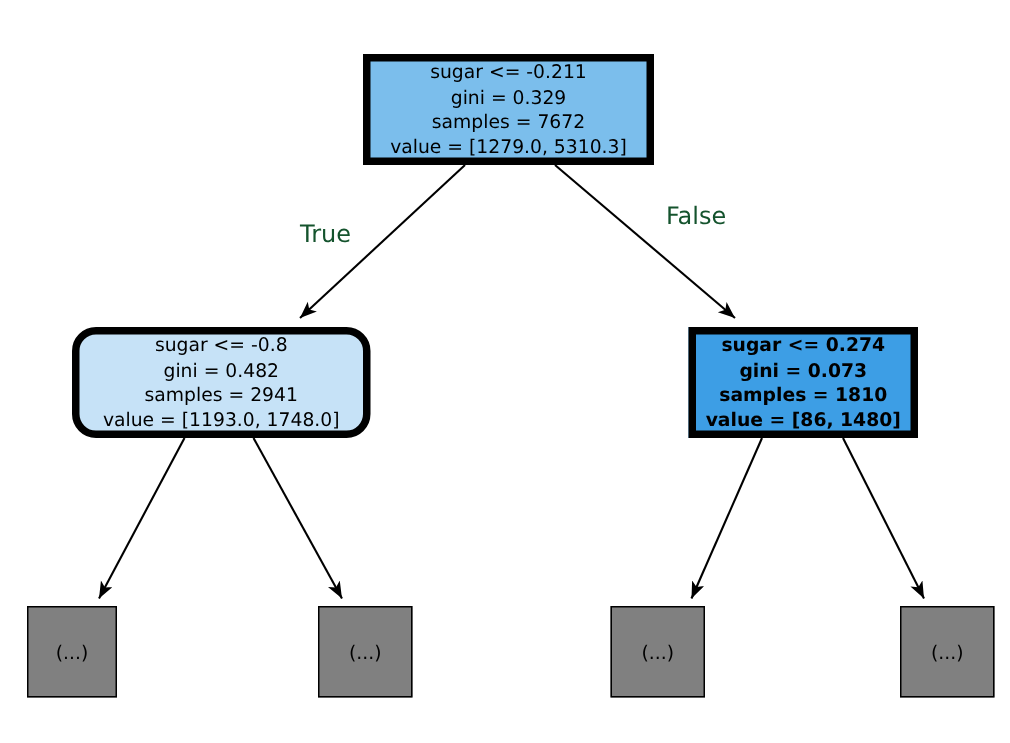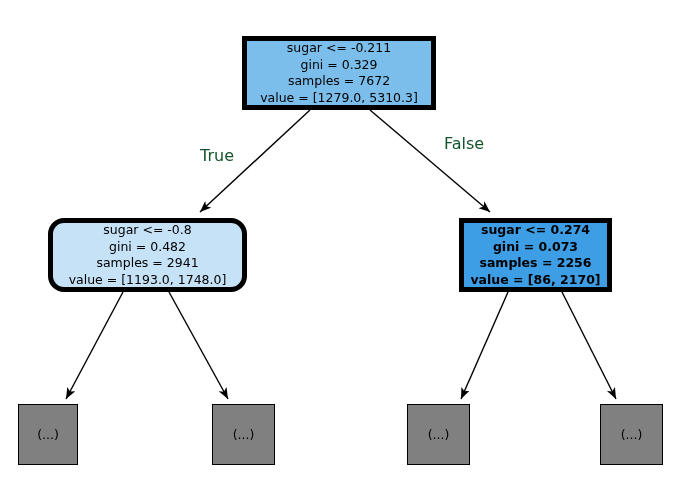--- a/index.html
+++ b/index.html
@@ -90,22 +90,22 @@
       </div>
       <div class="node" style="left: 48px; top: 218px; width: 199px; height: 74px; background: rgb(198, 226, 247); border-color: rgb(0, 0, 0); border-radius: 16px;">
         <span class="line">sugar &lt;= -0.8</span>
         <span class="line">gini = 0.482</span>
         <span class="line">samples = 2941</span>
         <span class="line">value = [1193.0, 1748.0]</span>
       </div>
       <div class="node" style="left: 459px; top: 218px; width: 153px; height: 74px; background: rgb(61, 158, 229); border-color: rgb(0, 0, 0); font-weight: bold;">
         <span class="line">sugar &lt;= 0.274</span>
         <span class="line">gini = 0.073</span>
-        <span class="line">samples = 2256</span>
-        <span class="line">value = [86, 2170]</span>
+        <span class="line">samples = 1810</span>
+        <span class="line">value = [86, 1480]</span>
       </div>
       <div class="leaf" style="left: 18px; top: 404px; width: 60px; height: 61px; background: rgb(128, 128, 128); border-color: rgb(0, 0, 0);">
         <span>(...)</span>
       </div>
       <div class="leaf" style="left: 212px; top: 404px; width: 63px; height: 61px; background: rgb(128, 128, 128); border-color: rgb(0, 0, 0);">
         <span>(...)</span>
       </div>
       <div class="leaf" style="left: 407px; top: 404px; width: 63px; height: 61px; background: rgb(128, 128, 128); border-color: rgb(0, 0, 0);">
         <span>(...)</span>
       </div>

